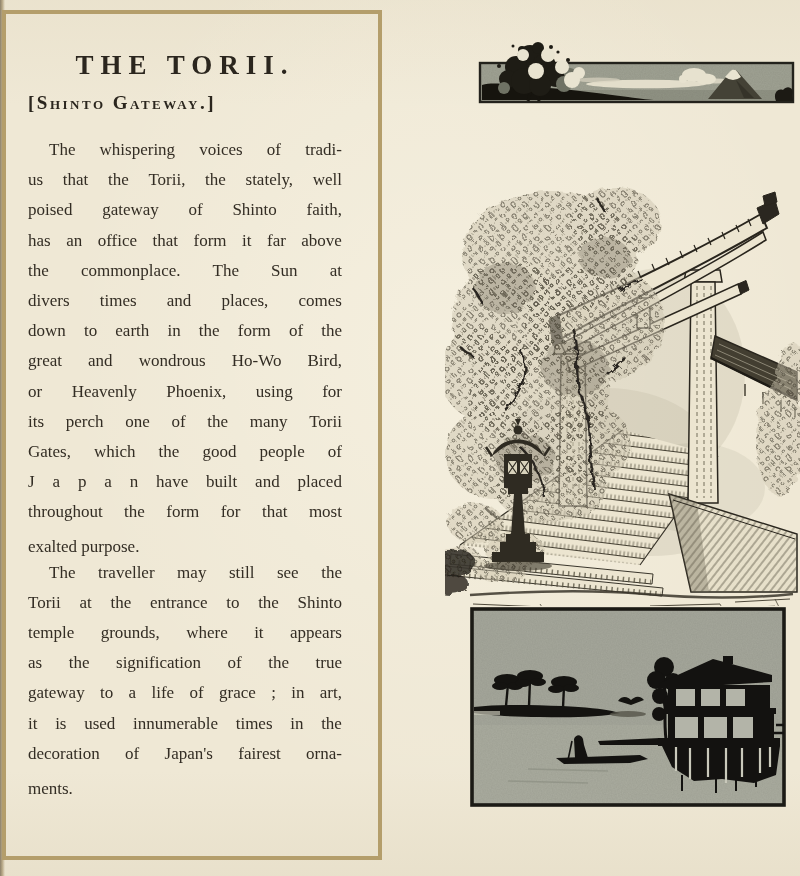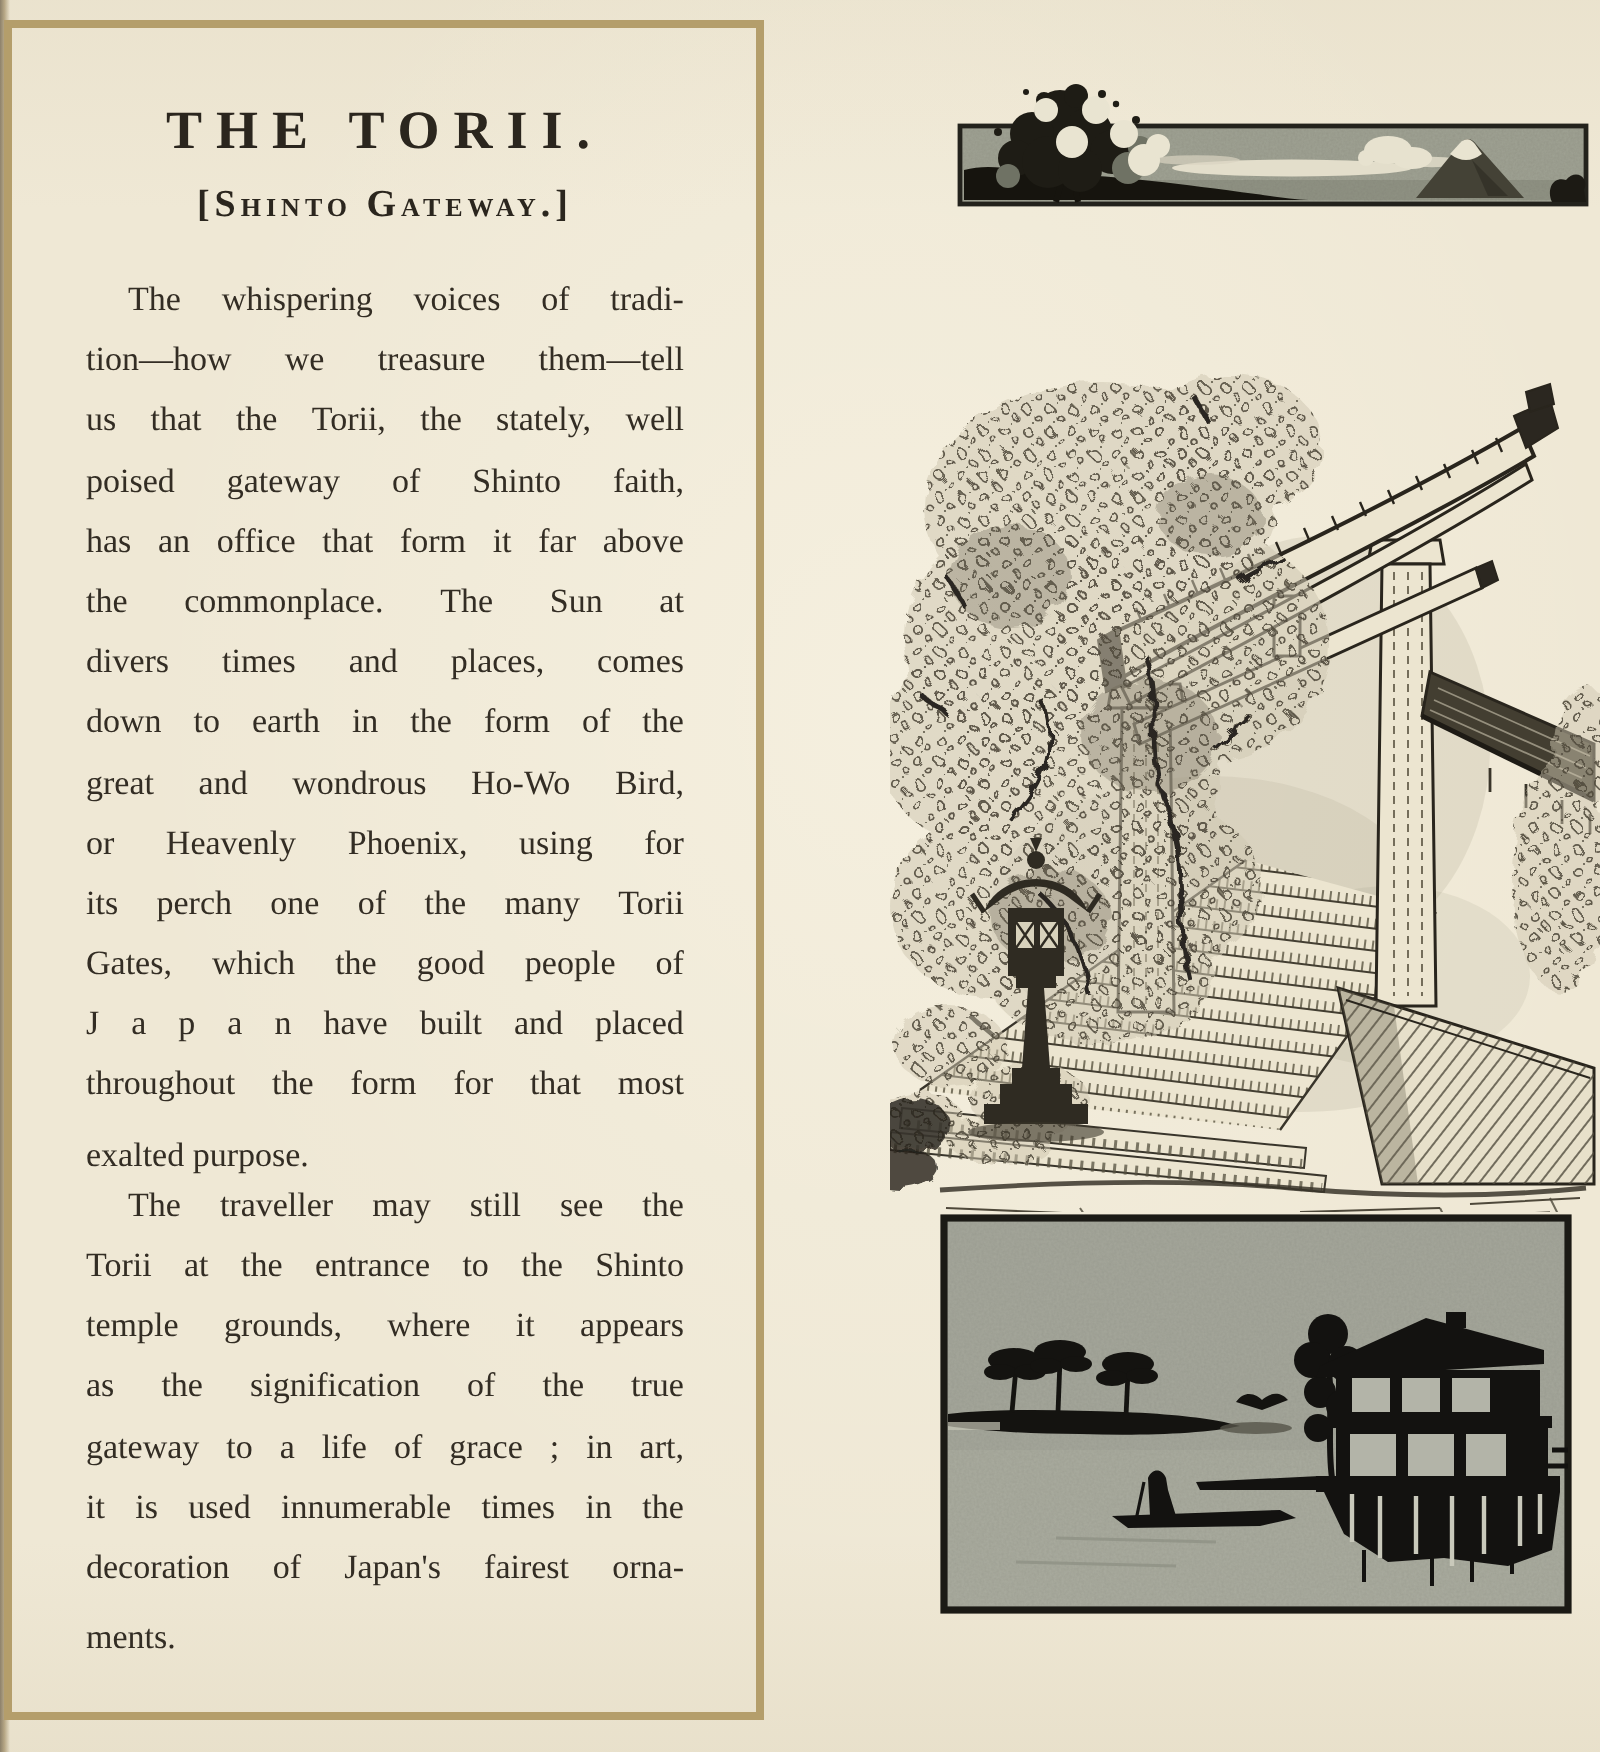--- a/index.html
+++ b/index.html
@@ -11,29 +11,29 @@
   .paper-tint{position:absolute;inset:0;pointer-events:none;
     background:radial-gradient(ellipse at 55% 40%, rgba(255,252,240,.35), rgba(0,0,0,0) 60%),
                linear-gradient(180deg, rgba(214,203,174,.18), rgba(0,0,0,0) 12%, rgba(0,0,0,0) 88%, rgba(209,198,168,.22));
   }
   .page-edge-left{position:absolute;left:0;top:0;width:5px;height:100%;
     background:linear-gradient(to right,#6d6049 0%, #a6946e 45%, rgba(166,148,110,0) 100%);
     opacity:.75;}
   .text-panel{
     position:absolute;left:2px;top:10px;width:380px;height:850px;
     border:4px solid #b49e6b;box-sizing:border-box;
-    padding:28px 36px 0 37px;
+    padding:28px 36px 0 22px;
   }
   .article-title{
     font-size:27px;font-weight:600;letter-spacing:7px;text-align:center;
     color:#2b261e;margin:6px 0 0 0;line-height:34px;white-space:nowrap;
   }
   .article-subtitle{
     font-variant:small-caps;font-size:19px;font-weight:600;letter-spacing:2.5px;
-    text-align:center;color:#2b261e;margin-top:9px;line-height:24px;
+    text-align:left;color:#2b261e;margin-top:9px;line-height:24px;
   }
   .body-text{margin-top:25px;font-size:17px;color:#332d24;}
   .para{margin:0;}
   .line{display:flex;justify-content:space-between;height:30.2px;align-items:flex-start;
     white-space:nowrap;overflow:visible;}
   .line.first{padding-left:21px;}
   .line.last{display:block;line-height:30.2px;}
   .line span{display:inline-block;}
   .illus{position:absolute;}
   .banner-illus{left:478px;top:40px;}
@@ -51,26 +51,20 @@
   <h1 class="article-title">THE TORII.</h1>
   <div class="article-subtitle">[Shinto Gateway.]</div>
   <div class="body-text">
       <div class="para">
         <div class="line first">
           <span>The</span>
           <span>whispering</span>
           <span>voices</span>
           <span>of</span>
           <span>tradi-</span>
-        </div>
-        <div class="line">
-          <span>tion—how</span>
-          <span>we</span>
-          <span>treasure</span>
-          <span>them—tell</span>
         </div>
         <div class="line">
           <span>us</span>
           <span>that</span>
           <span>the</span>
           <span>Torii,</span>
           <span>the</span>
           <span>stately,</span>
           <span>well</span>
         </div>

